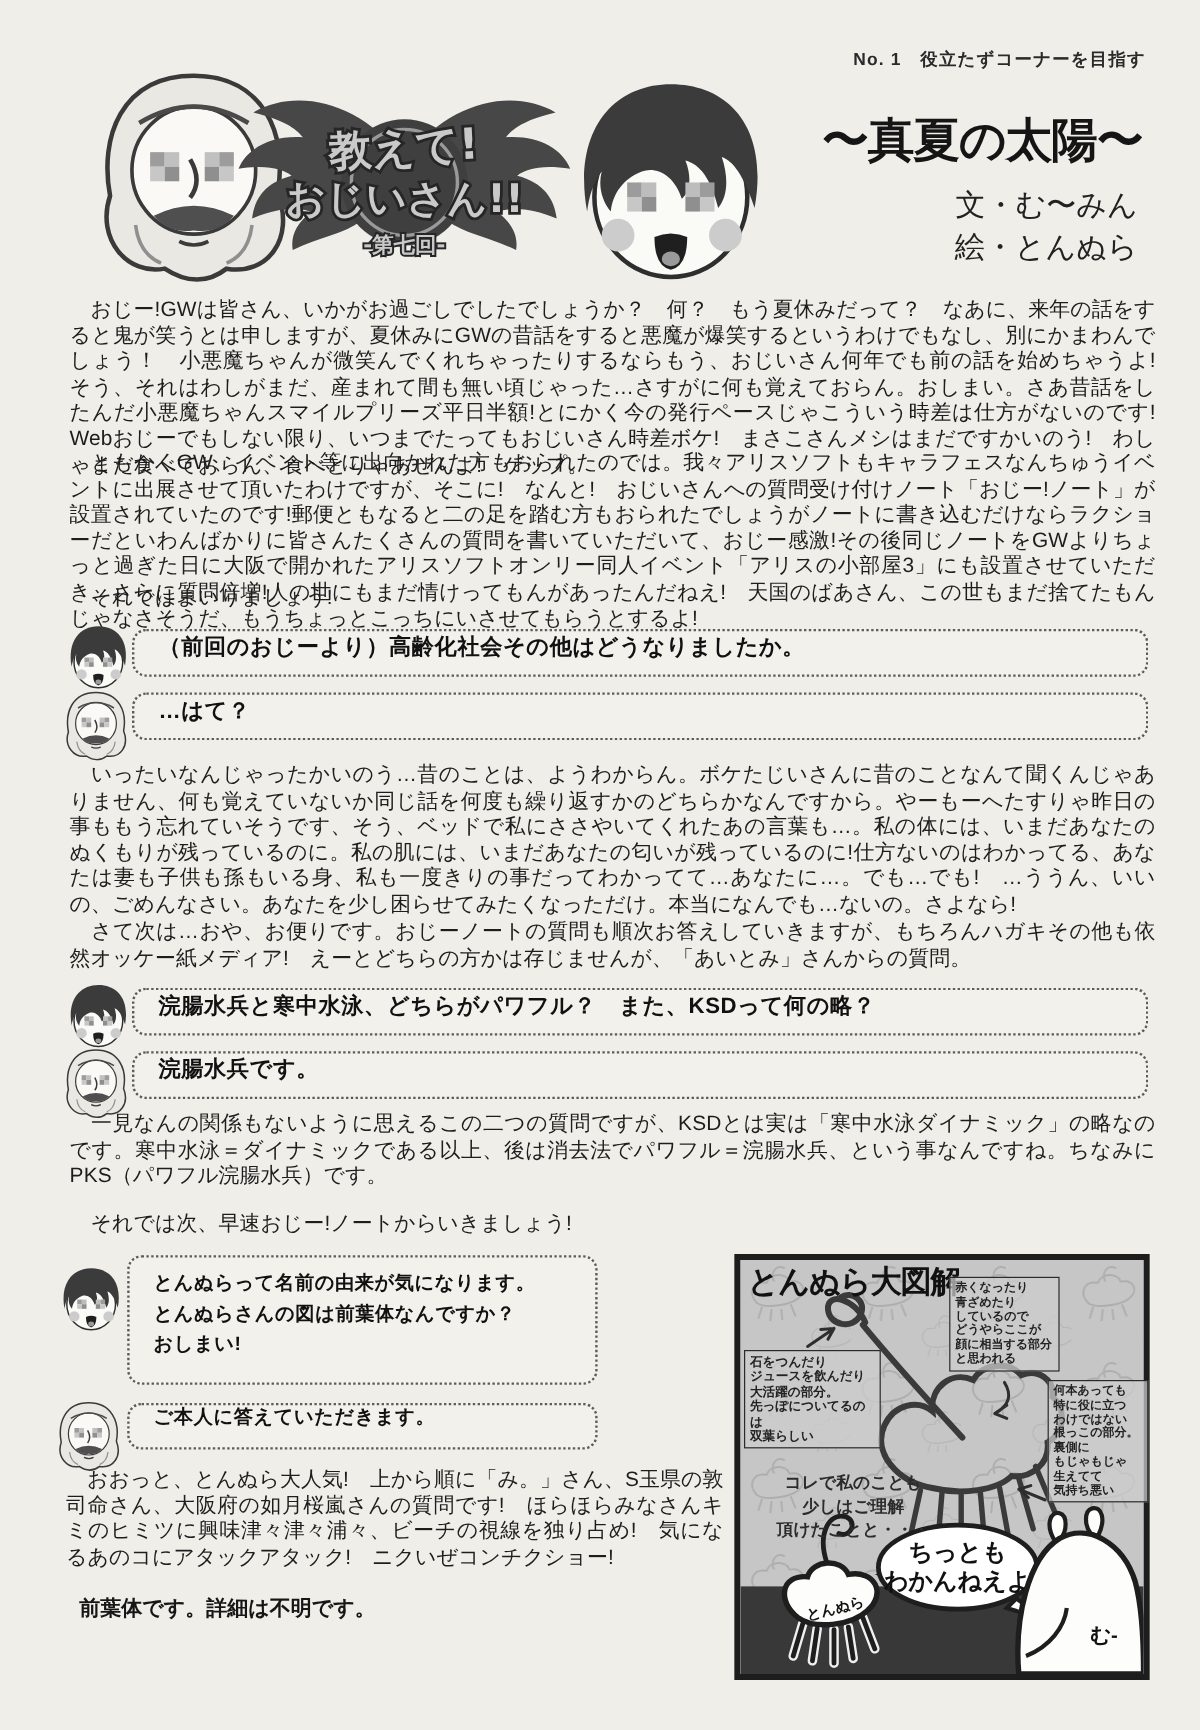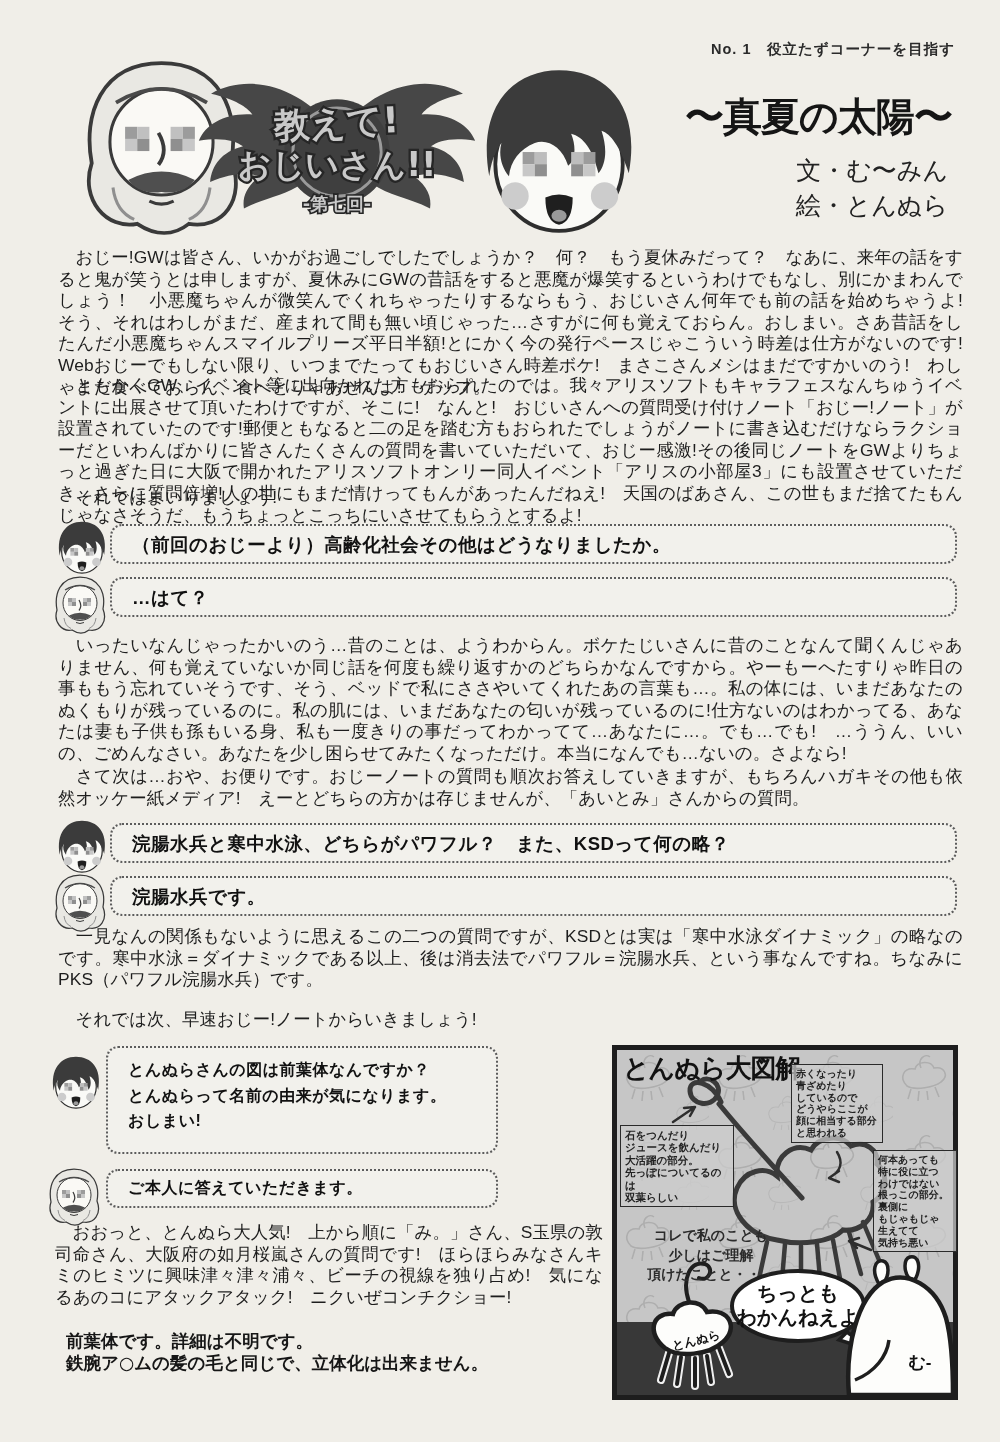--- a/index.html
+++ b/index.html
@@ -17,21 +17,21 @@
   .body-p{
     left:58px; width:905px; font-size:17.4px; line-height:21.6px;
     text-align:justify; color:#1d1d1d; letter-spacing:0.1px;
   }
   .narrow{width:548px !important; left:55px;}
   .answer-block{left:66px; top:1331px; font-family:"DejaVu Serif","Liberation Serif",serif;
     font-weight:700; font-size:17.5px; line-height:21.5px; color:#161616;}
   .drow .avatar{position:absolute;}
   .dbox{
     position:absolute; border:2px dotted #5c5c5c; border-radius:12px;
-    display:flex; align-items:center; padding-left:20px; box-sizing:border-box;
+    display:flex; align-items:flex-start; padding-left:20px; box-sizing:border-box;
     background:rgba(255,255,255,0.18);
   }
   .dtext{font-weight:700; font-size:18.5px; color:#111; letter-spacing:0.5px;}
   .dbox.small .dtext{font-size:16px;}
   .dbox.multi{display:block; padding-top:9px;}
   .dbox.multi .dtext{display:block; line-height:25.5px;}
   
   .diagram{
     left:612px; top:1045px; width:346px; height:355px;
     border:5px solid #1d1d1d; box-sizing:border-box; background:#c6c6c6;
@@ -163,39 +163,38 @@
   </div>
 
   <div class="abs body-p" style="top:926px">　一見なんの関係もないように思えるこの二つの質問ですが、KSDとは実は「寒中水泳ダイナミック」の略なのです。寒中水泳＝ダイナミックである以上、後は消去法でパワフル＝浣腸水兵、という事なんですね。ちなみにPKS（パワフル浣腸水兵）です。</div>
   <div class="abs body-p" style="top:1009px">　それでは次、早速おじー!ノートからいきましょう!</div>
 
   <div class="drow">
     <svg class="avatar" style="left:46px;top:1053px" width="58" height="58" viewBox="0 0 120 120">
         <use href="#sym-boy"></use>
       </svg>
     <div class="dbox small multi" style="left:106px;top:1046px;width:392px;height:108px">
+      <span class="dtext">とんぬらって名前の由来が気になります。</span>
       <span class="dtext">とんぬらさんの図は前葉体なんですか？</span>
-      <span class="dtext">とんぬらって名前の由来が気になります。</span>
       <span class="dtext">おしまい!</span>
     </div>
   </div>
   <div class="drow">
     <svg class="avatar" style="left:44px;top:1166px" width="60" height="60" viewBox="0 0 120 120">
         <use href="#sym-oji"></use>
       </svg>
     <div class="dbox small" style="left:106px;top:1169px;width:392px;height:39px">
       <span class="dtext">ご本人に答えていただきます。</span>
     </div>
   </div>
 
   <div class="abs body-p narrow" style="top:1222px">　おおっと、とんぬら大人気!　上から順に「み。」さん、S玉県の敦司命さん、大阪府の如月桜嵐さんの質問です!　ほらほらみなさんキミのヒミツに興味津々津々浦々、ビーチの視線を独り占め!　気になるあのコにアタックアタック!　ニクいぜコンチクショー!</div>
 
   <div class="abs answer-block">
     <div>前葉体です。詳細は不明です。</div>
-    <div>鉄腕ア○ムの髪の毛と同じで、立体化は出来ません。</div>
   </div>
 
   <div class="abs diagram">
     <svg class="scene" viewBox="0 0 336 345">
       <defs>
         <pattern id="doodles" width="92" height="80" patternUnits="userSpaceOnUse">
           <g stroke="#a9a9a9" fill="none" stroke-width="1.6" opacity="0.85">
             <path d="M14 36 C6 28 10 17 22 19 C24 11 38 10 41 18 C52 16 56 26 48 32 C42 37 22 41 14 36 Z"></path>
             <path d="M18 39 L15 49 M26 41 L25 51 M34 41 L35 50 M42 37 L46 47"></path>
             <path d="M28 18 C24 9 32 3 37 7"></path>

